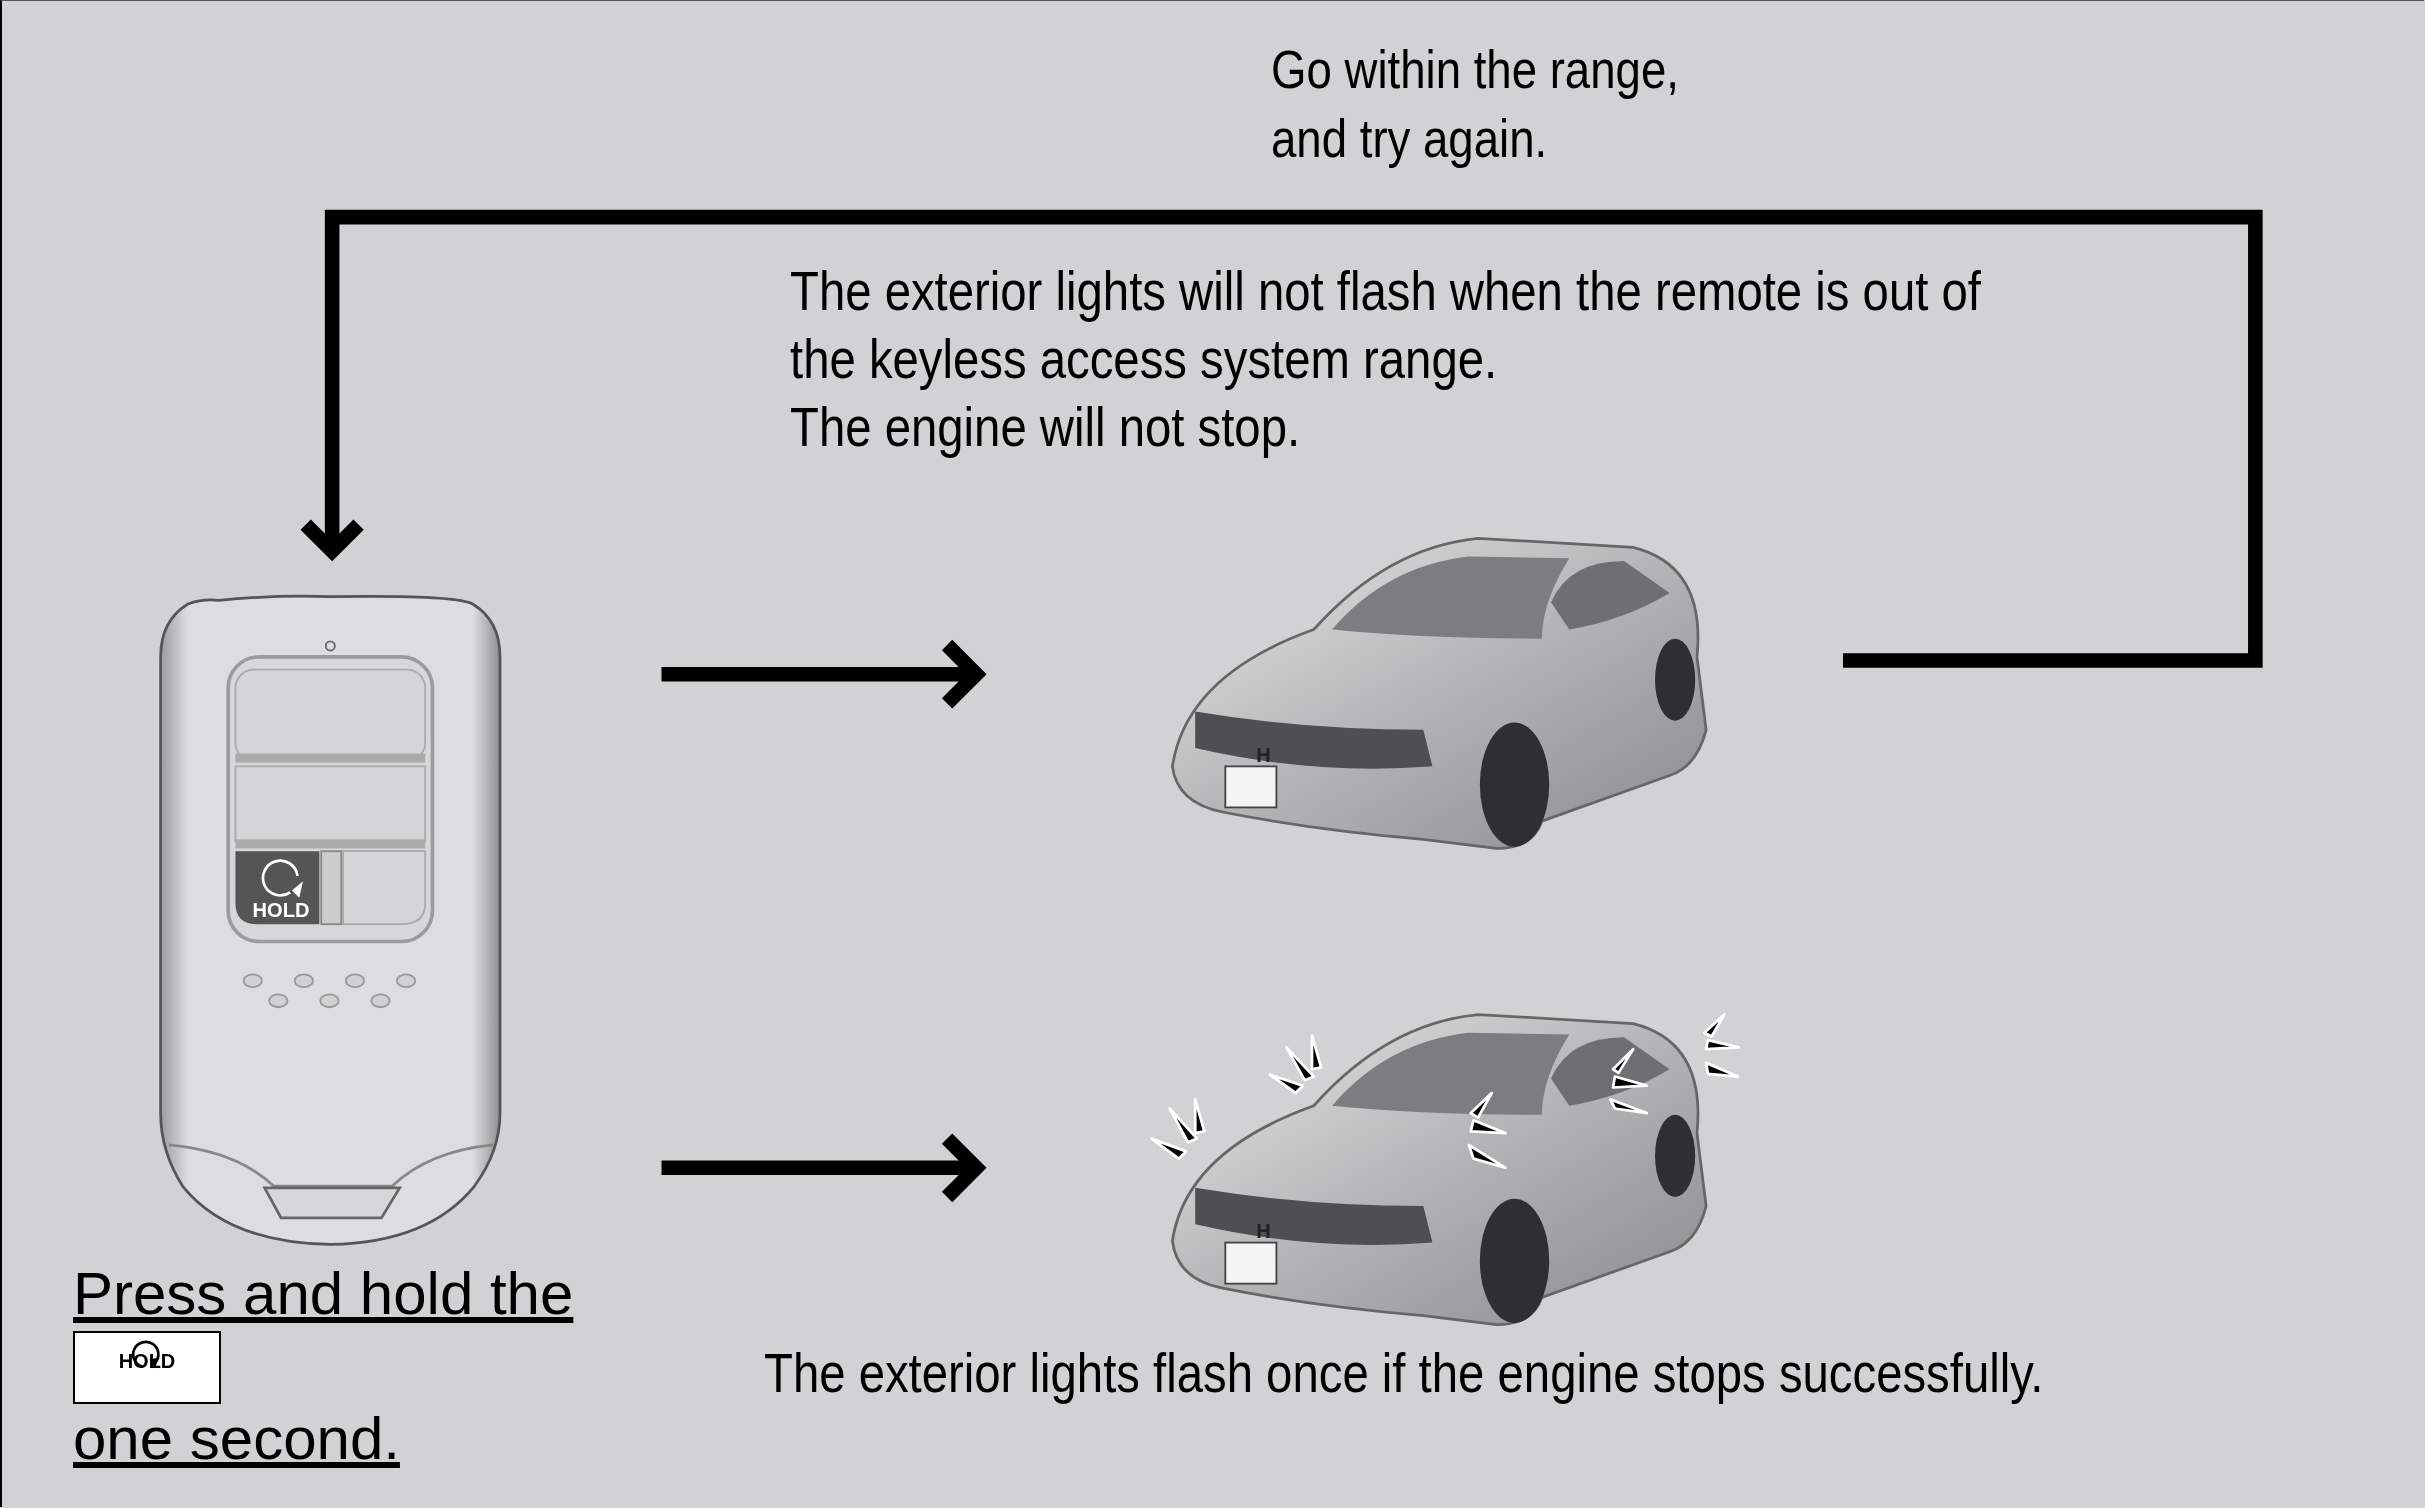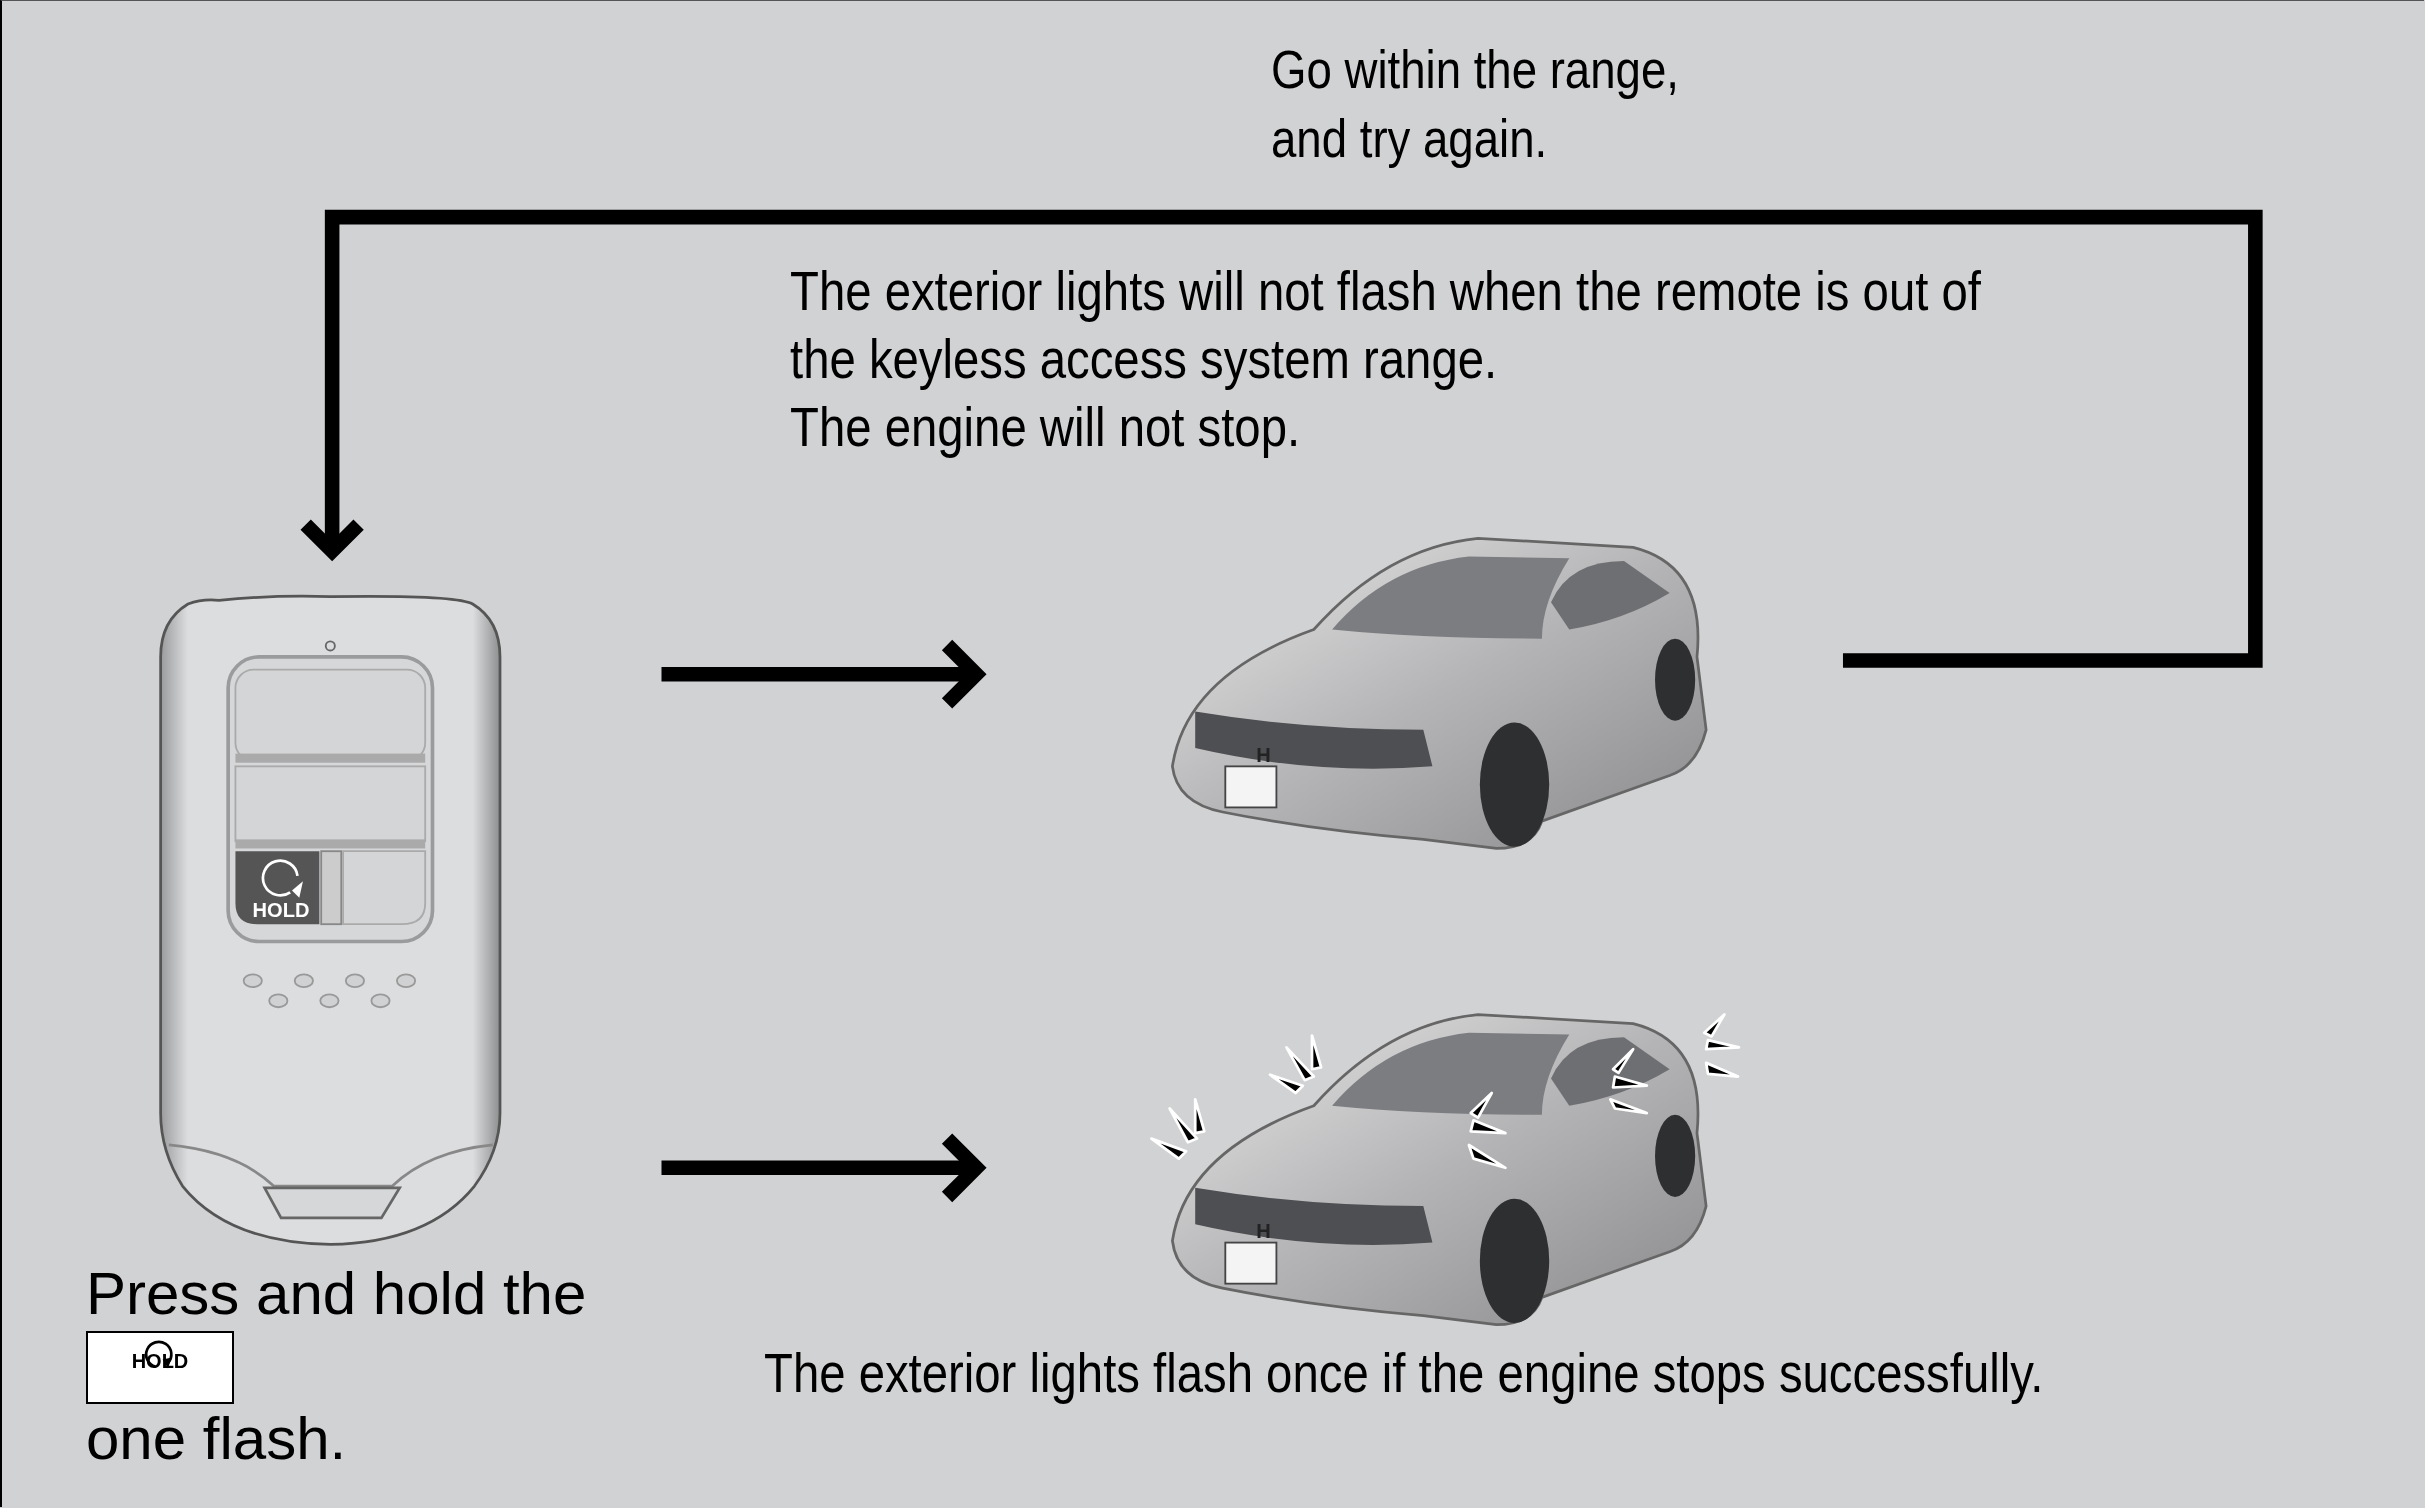--- a/index.html
+++ b/index.html
@@ -4,21 +4,21 @@
 <style>
   html, body { margin:0; padding:0; }
   body { width:2426px; height:1509px; background:#d1d2d4; position:relative; overflow:hidden;
          font-family:"Liberation Sans", sans-serif; color:#000; }
   .frame { position:absolute; left:0; top:0; width:2424px; height:1507px; border-left:2.7px solid #000; border-top:1.8px solid #555; box-sizing:border-box; }
   .txt { position:absolute; white-space:nowrap; font-family:"Liberation Sans", sans-serif; }
   .narrow { transform-origin:0 0; transform:scaleX(0.86); }
   #t-retry { left:1271px; top:35px; font-size:53px; line-height:69px; }
   #t-out { left:790px; top:257px; font-size:55px; line-height:68px; }
   #t-ok { left:764px; top:1341px; font-size:55px; line-height:64px; }
-  #t-press { left:86px; top:1259px; font-size:60px; line-height:69px; }
+  #t-press { left:73px; top:1259px; font-size:60px; line-height:69px;text-decoration:underline; }
   .holdbox { display:inline-block; vertical-align:middle; width:148px; height:73px; background:#fff; border:2.7px solid #000; box-sizing:border-box; position:relative; margin-right:12.8px; }
   .holdbox .lbl { position:absolute; left:0; right:0; bottom:5.5px; text-align:center; font-size:20px; font-weight:bold; }
   svg.overlay { position:absolute; left:0; top:0; }
   .fob-lbl { font-family:"Liberation Sans", sans-serif; font-weight:bold; }
 </style>
 </head>
 <body>
 
 <div class="frame"></div>
 
@@ -135,15 +135,15 @@
   <div>Press and hold the</div>
   <div>
     <span class="holdbox">
       <svg width="36" height="36" viewBox="0 0 40 40" style="position:absolute;left:53px;top:3.6px;">
         <path d="M16,34 A14,14 0 1 1 30,30" fill="none" stroke="#000" stroke-width="3"></path>
         <polygon points="24,26 34,24 30,36" fill="#000"></polygon>
       </svg>
       <span class="lbl">HOLD</span>
     </span>
   </div>
-  <div>one flash.</div>
+  <div>one second.</div>
 </div>
 
 
 </body></html>

